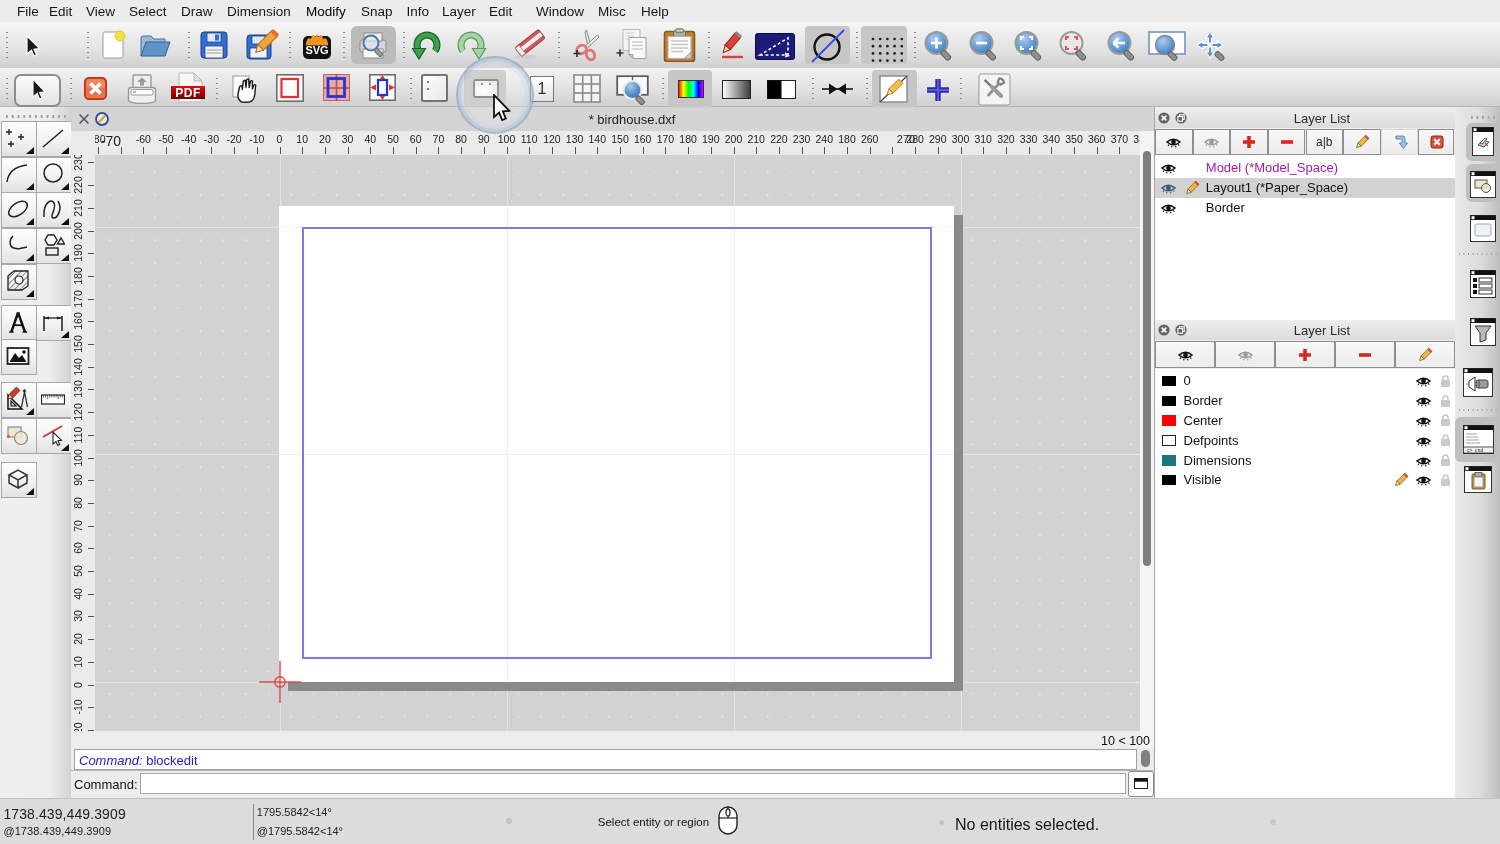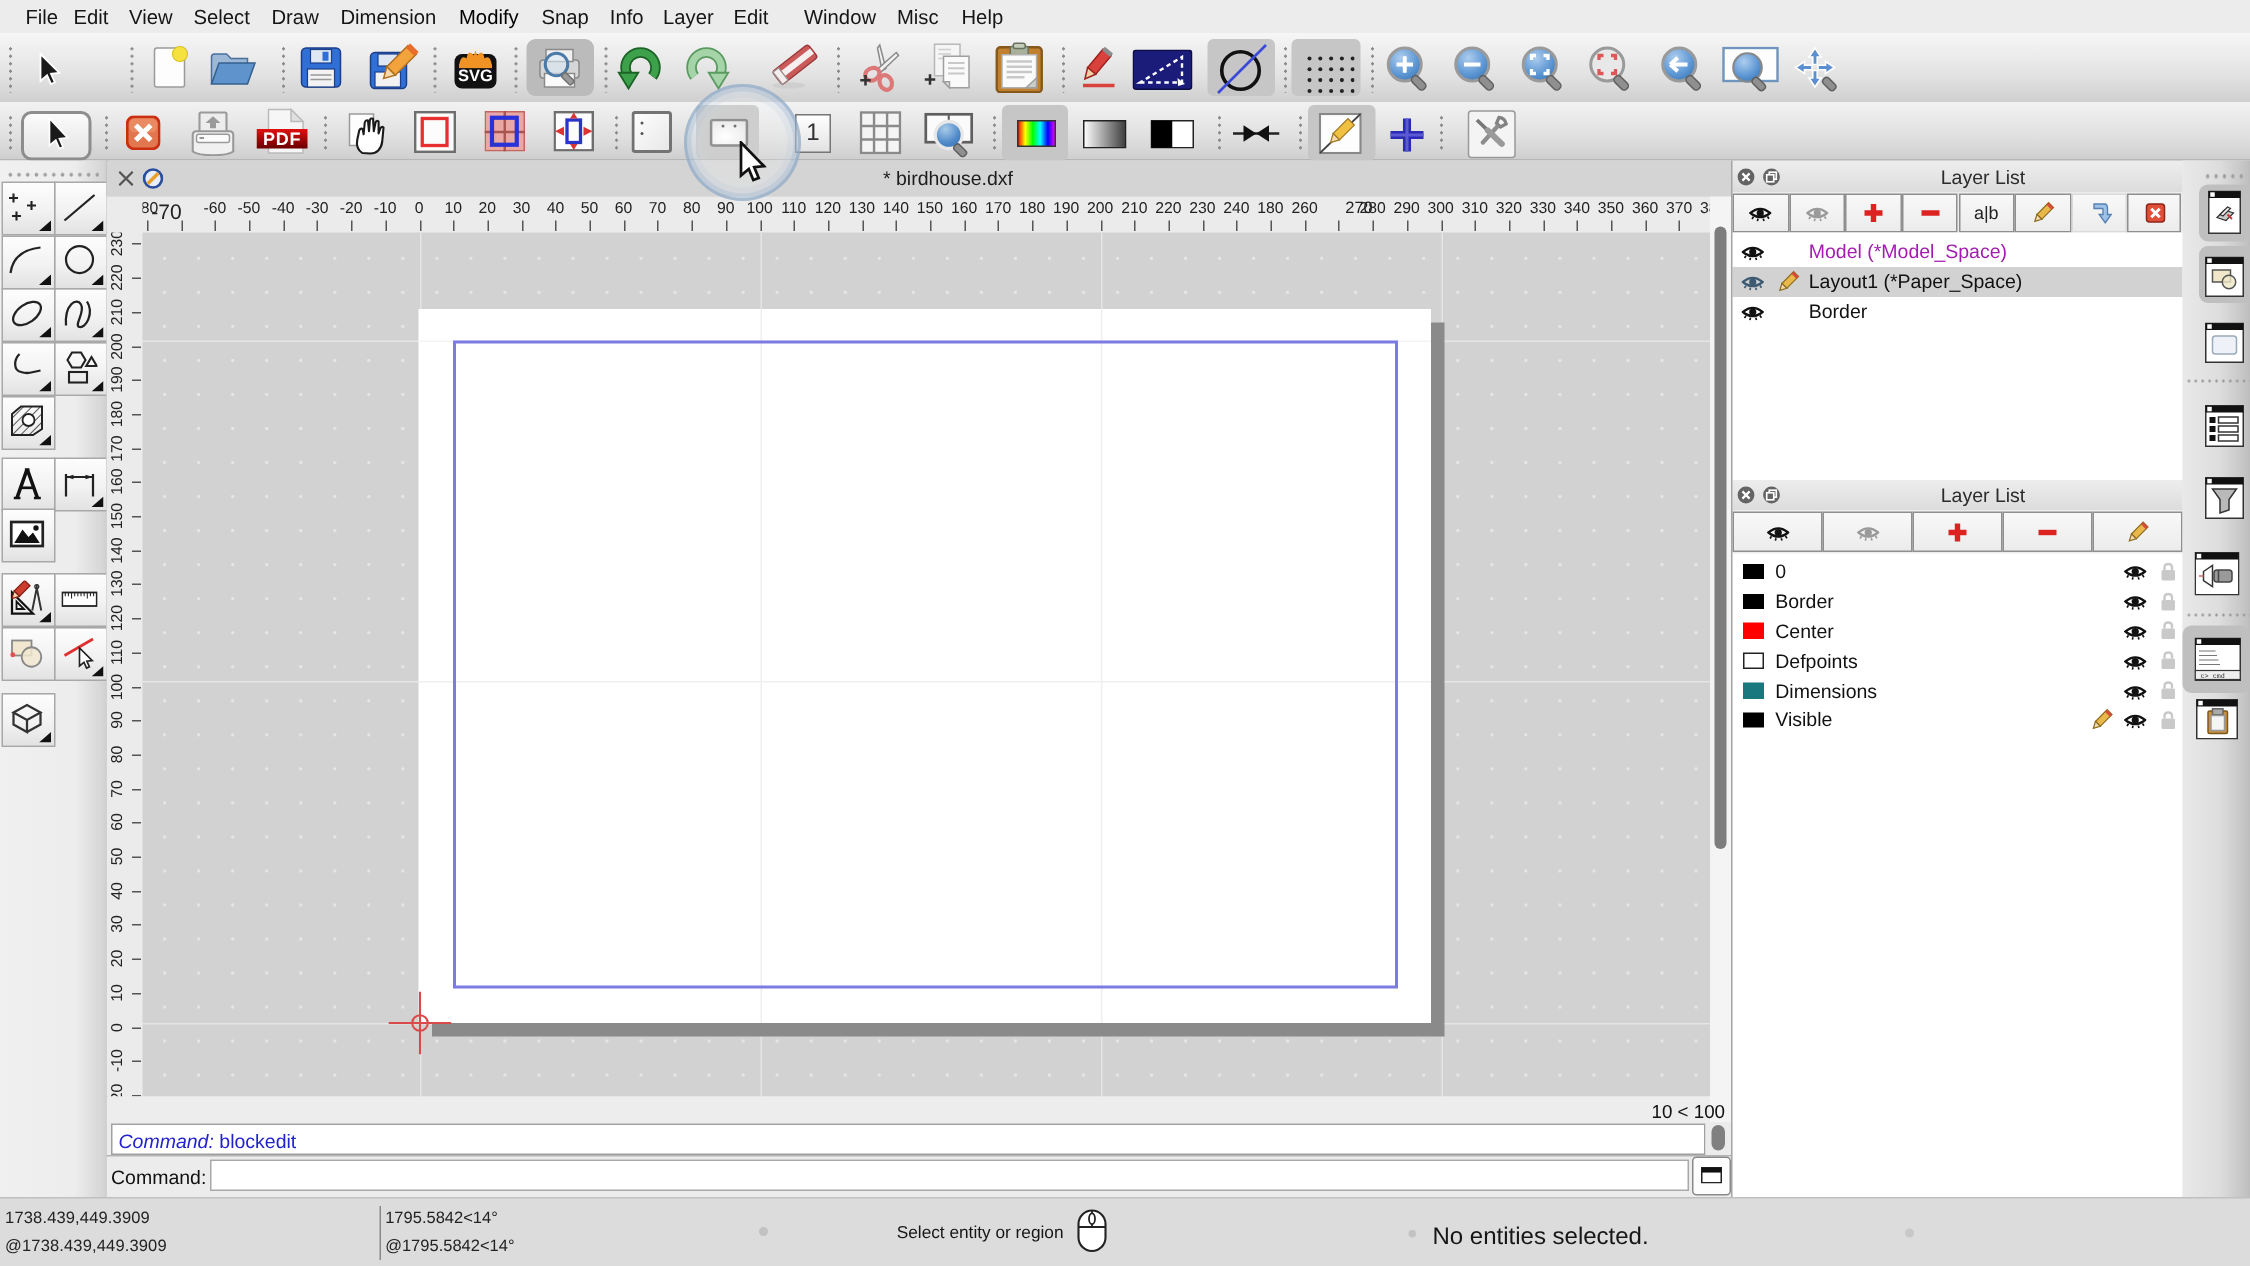--- a/index.html
+++ b/index.html
@@ -1034,21 +1034,21 @@
   </svg>
 <svg class="ic" style="left:1464.0px;top:465.5px;" width="28" height="27" viewBox="0 0 28 27">
     <rect x="0.5" y="0.5" width="27" height="26" fill="#fff" stroke="#333"></rect>
     <rect x="0.5" y="0.5" width="27" height="4.5" fill="#111"></rect>
     <rect x="1.5" y="1.2" width="3" height="3" fill="#fff"></rect>
     <rect x="8" y="8" width="13" height="15" rx="1" fill="#c89040" stroke="#7c5a1d"></rect>
     <rect x="11" y="6.5" width="7" height="4" fill="#aaa" stroke="#666"></rect>
     <rect x="10" y="11" width="9" height="10" fill="#f5f5f5" stroke="#999"></rect>
   </svg>
 <div class="abs" style="left:0px;top:798px;width:1500px;height:46px;background:#dcdcdc;border-top:1px solid #c0c0c0"></div>
-<div class="abs" style="left:3.4px;top:806px;font-size:11px;color:#222;letter-spacing:0.1px">1738.439,449.3909</div>
+<div class="abs" style="left:3.4px;top:806px;font-size:14px;color:#222;letter-spacing:0.1px">1738.439,449.3909</div>
 <div class="abs" style="left:3.4px;top:824.5px;font-size:11px;color:#222;letter-spacing:0.1px">@1738.439,449.3909</div>
 <div class="abs" style="left:253.3px;top:804px;width:1px;height:36px;background:#888"></div>
 <div class="abs" style="left:256.8px;top:806px;font-size:11px;color:#222">1795.5842&lt;14°</div>
 <div class="abs" style="left:256.8px;top:824.5px;font-size:11px;color:#222">@1795.5842&lt;14°</div>
 <div class="abs" style="left:506px;top:818px;width:6px;height:6px;border-radius:3px;background:#c2c2c2"></div>
 <div class="abs" style="left:597.8px;top:816px;font-size:11.5px;color:#161616">Select entity or region</div>
 <svg class="ic" style="left:717.6px;top:806px;" width="20" height="29" viewBox="0 0 20 29">
     <rect x="1" y="1" width="18" height="27" rx="9" fill="#fff" stroke="#222" stroke-width="1.4"></rect>
     <line x1="10" y1="1" x2="10" y2="12" stroke="#222" stroke-width="1.2"></line>
     <line x1="1" y1="12" x2="19" y2="12" stroke="#222" stroke-width="1.2"></line>

